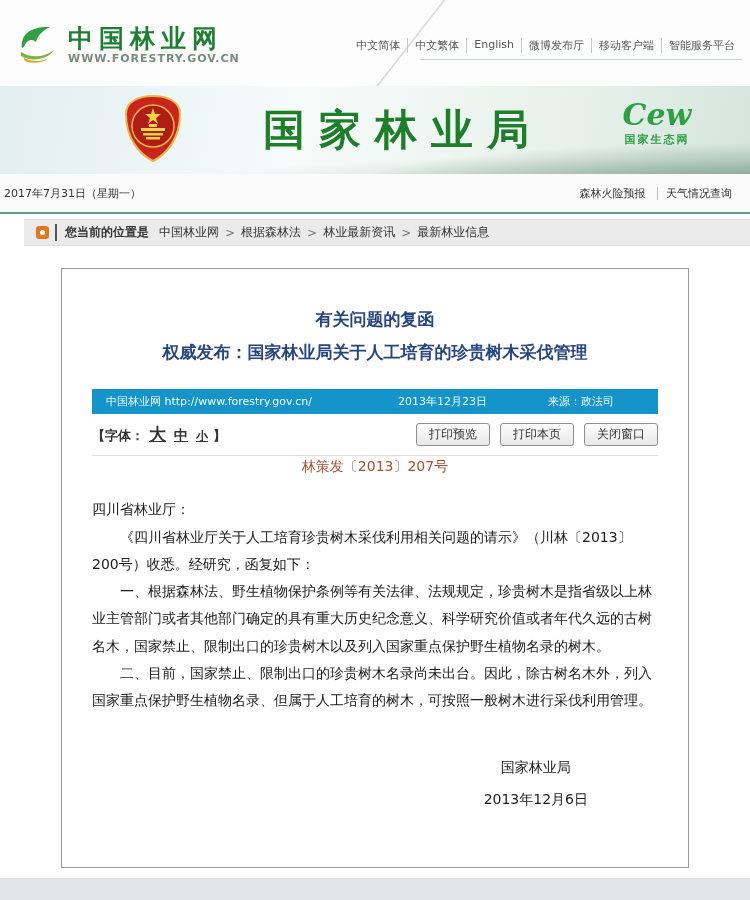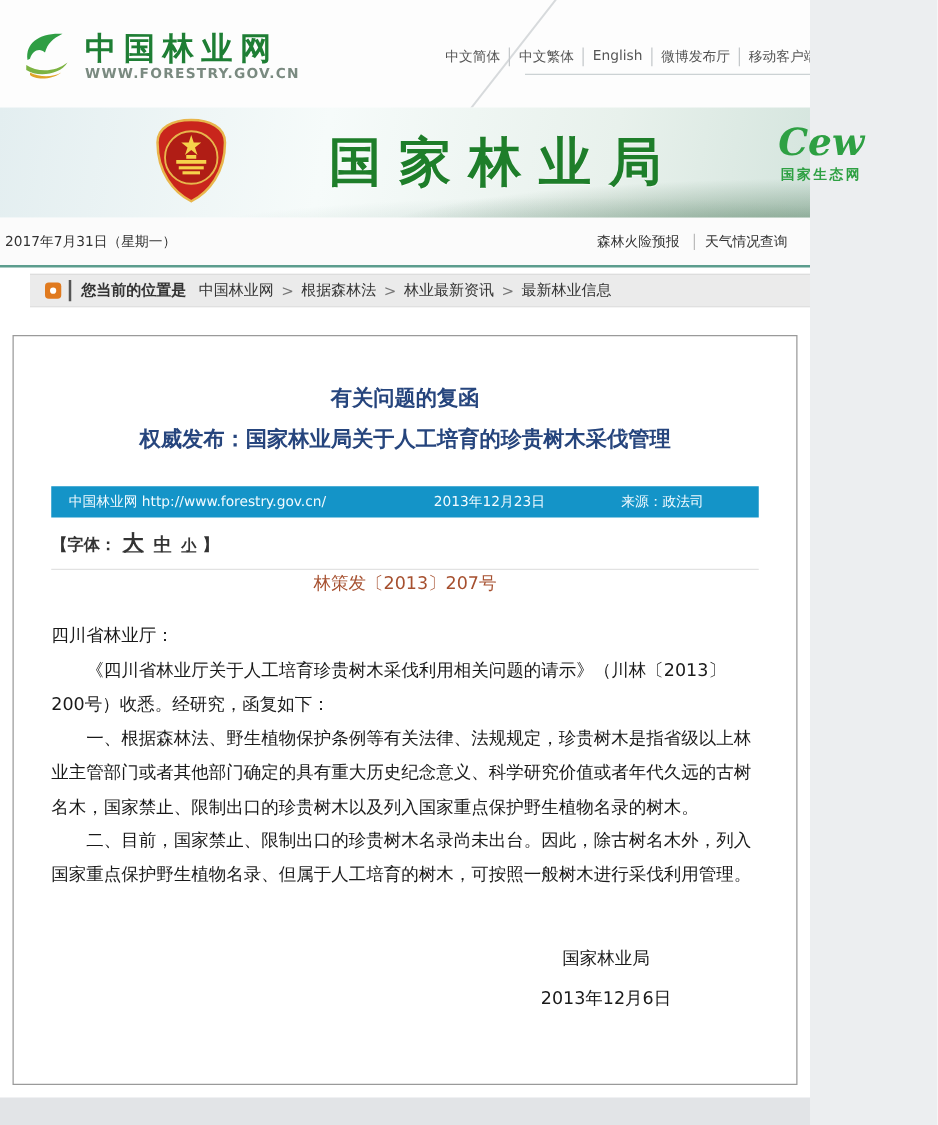--- a/index.html
+++ b/index.html
@@ -2,21 +2,21 @@
 <html><head>
 <meta charset="utf-8">
 <style>
   * { margin:0; padding:0; box-sizing:border-box; }
   html,body { width:750px; }
   body {
     font-family:"DejaVu Sans","Liberation Sans",sans-serif;
     background:#eceef0; color:#222;
     width:750px; height:900px; overflow:hidden;
   }
-  .page { width:648px; height:900px; background:#fff; display:flex; flex-direction:column; }
+  .page { width:750px; height:900px; background:#fff; display:flex; flex-direction:column; }
 
   
   .top-header { position:relative; height:86px; background:#fdfdfd; overflow:hidden; }
   .swoosh { position:absolute; left:420px; top:-30px; width:80px; height:120px;
     border-left:2px solid #d7dadc; transform:skew(-38deg); }
   .logo-wrap { position:absolute; left:16px; top:22px; display:flex; align-items:center; gap:8px; }
   .logo-text .site-name { font-size:25px; font-weight:bold; color:#1e7e34; letter-spacing:6px; line-height:1.1; }
   .logo-text .site-url { font-size:11px; font-weight:bold; color:#7a8a80; letter-spacing:1px; }
   .hrow1 { position:absolute; left:420px; top:38px; width:322px; font-size:11px; color:#555;
     display:flex; justify-content:flex-end; border-bottom:1px solid #ccd2d4; padding-bottom:6px; }
@@ -173,20 +173,25 @@
       </div>
 
       <div class="toolsrow">
         <span class="fontsizes">
           <span>【字体：</span>
           <span class="fs fs-big">大</span>
           <span class="fs fs-mid">中</span>
           <span class="fs fs-sml">小</span>
           <span>】</span>
         </span>
+        <span class="btns">
+          <button class="btn">打印预览</button>
+          <button class="btn">打印本页</button>
+          <button class="btn">关闭窗口</button>
+        </span>
       </div>
 
       <div class="doc-number">林策发〔2013〕207号</div>
 
       <div class="body-text">
         <p class="salutation">四川省林业厅：</p>
         <p class="para">《四川省林业厅关于人工培育珍贵树木采伐利用相关问题的请示》（川林〔2013〕200号）收悉。经研究，函复如下：</p>
         <p class="para">一、根据森林法、野生植物保护条例等有关法律、法规规定，珍贵树木是指省级以上林业主管部门或者其他部门确定的具有重大历史纪念意义、科学研究价值或者年代久远的古树名木，国家禁止、限制出口的珍贵树木以及列入国家重点保护野生植物名录的树木。</p>
         <p class="para">二、目前，国家禁止、限制出口的珍贵树木名录尚未出台。因此，除古树名木外，列入国家重点保护野生植物名录、但属于人工培育的树木，可按照一般树木进行采伐利用管理。</p>
       </div>

